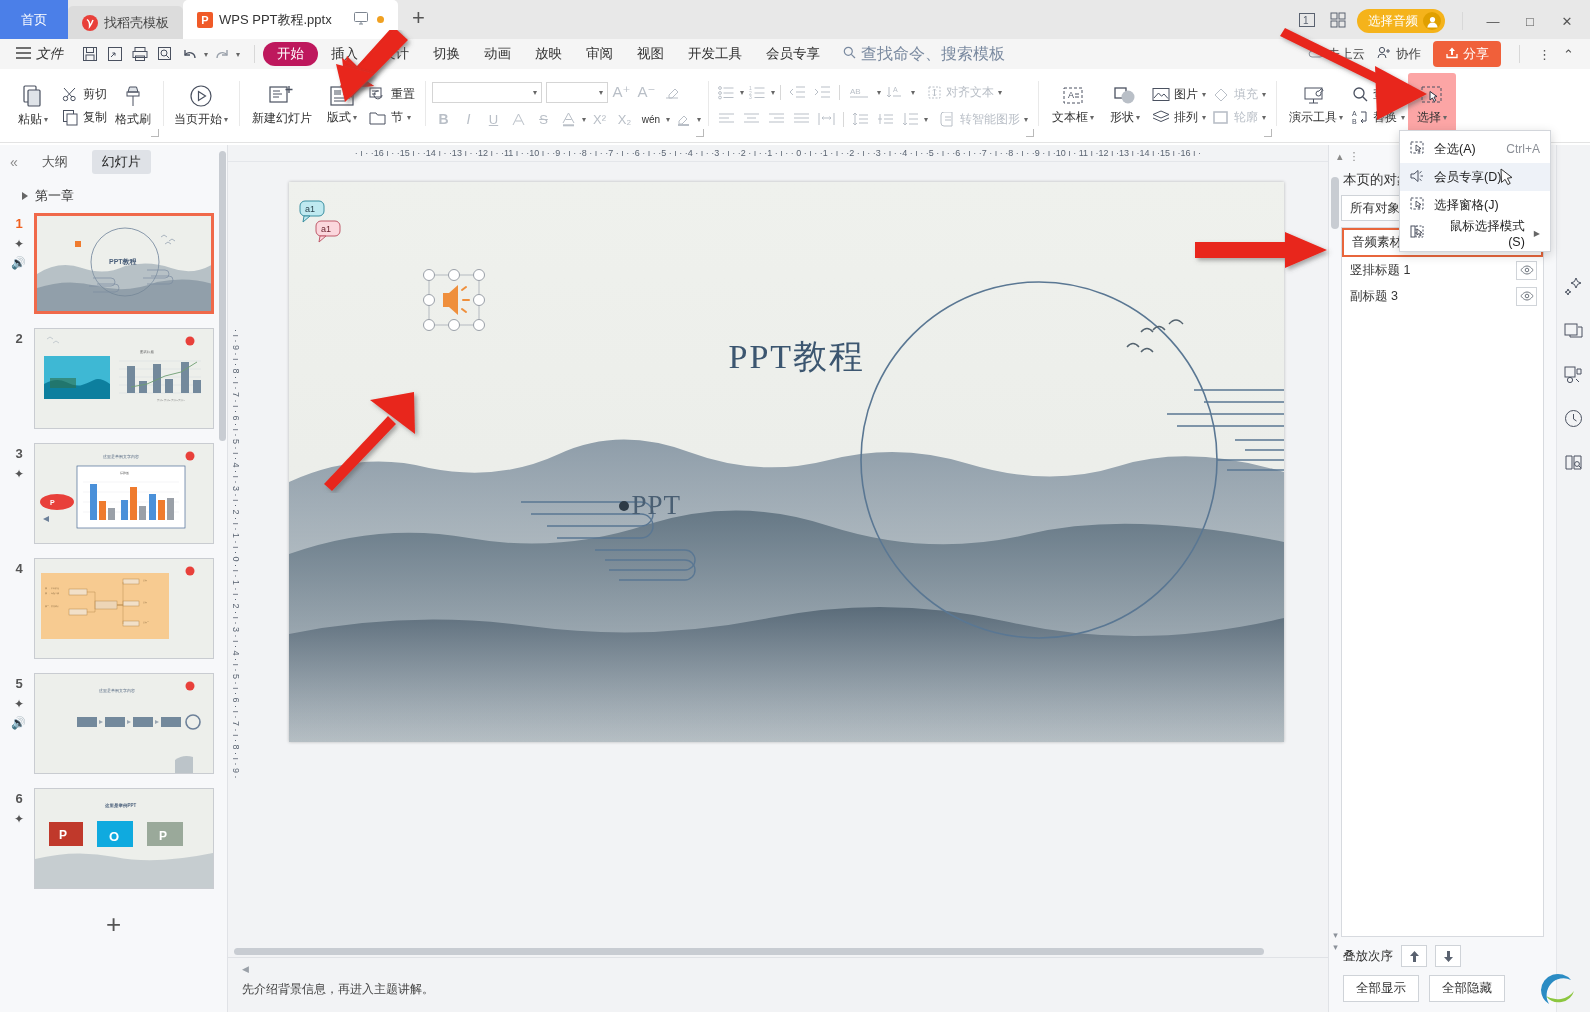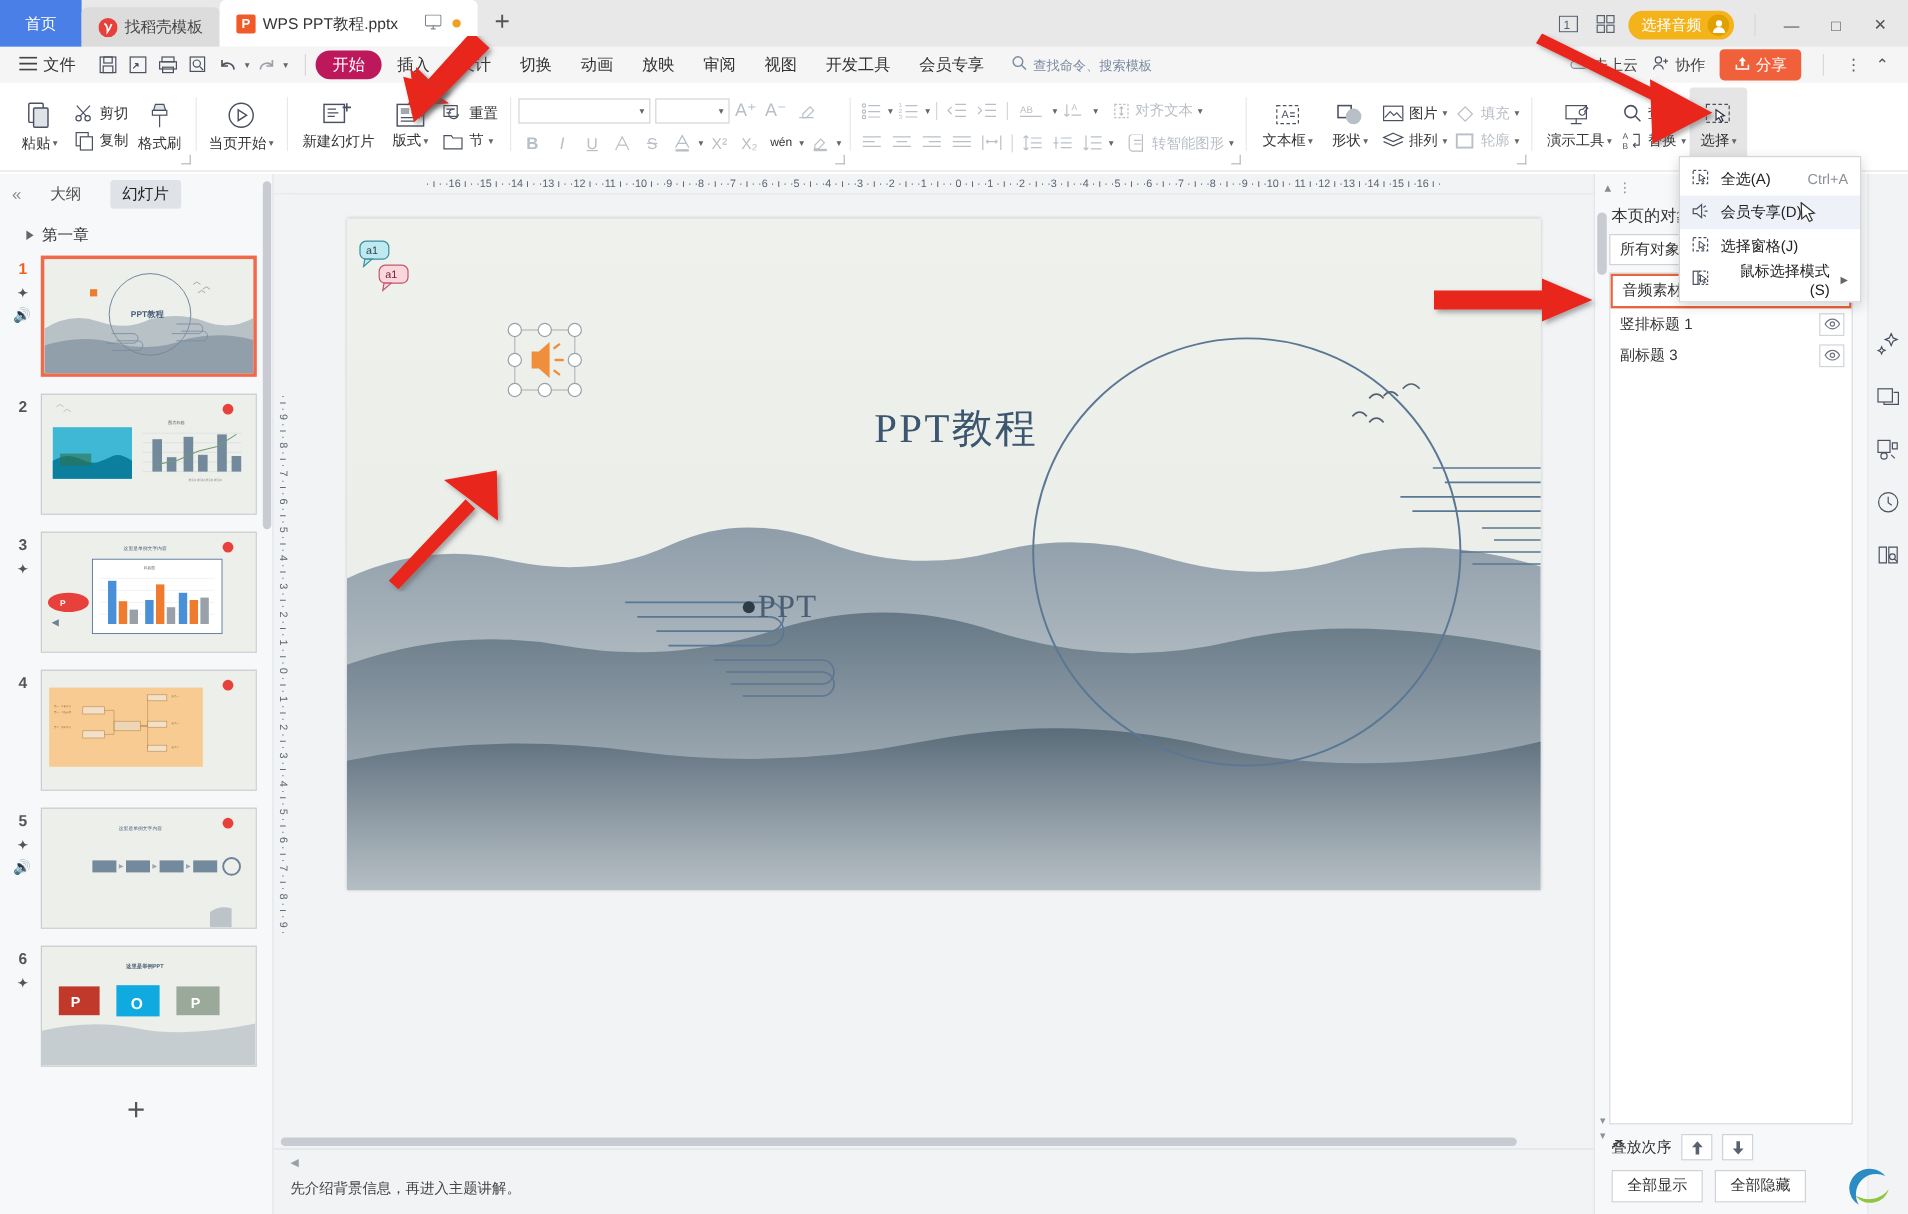--- a/index.html
+++ b/index.html
@@ -25,27 +25,27 @@
   .addtab { font-size:22px; color:#555; padding:0 14px 4px 14px; align-self:center; }
   .tabbar-right { margin-left:auto; display:flex; align-items:center; gap:11px; padding:0 10px 6px 0; }
   .tb-ic { color:#444; font-size:14px; }
   .login-btn { background:#f5b31b; color:#fff; border-radius:13px; height:24px;
                display:flex; align-items:center; gap:5px; padding:0 4px 0 11px; font-size:12.5px; }
   .login-av { width:18px;height:18px;border-radius:50%;background:#e0a000;display:flex;align-items:center;justify-content:center; }
   .wbtn { width:26px; text-align:center; color:#555; font-size:13px; cursor:default; }
 
   
   .menubar { height:30px; background:#f5f5f5; display:flex; align-items:center; padding:0 8px; gap:2px; position:relative; }
-  .m-file { display:flex; align-items:center; gap:5px; font-size:13.5px; color:#333; padding:0 8px; }
+  .m-file { display:flex; align-items:center; gap:5px; font-size:13.5px; color:#333; padding:0 8px;font-style:italic; }
   .qicons { display:flex; align-items:center; gap:3px; padding:0 6px; }
   .qi { width:22px; height:22px; display:flex; align-items:center; justify-content:center; }
   .sep-v { width:1px; height:18px; background:#d8d8d8; margin:0 6px; }
   .mitem { padding:3px 11px; font-size:13.5px; color:#333; border-radius:3px; }
   .mitem.sel { background:#be185d; color:#fff; border-radius:12px; padding:3px 14px; }
-  .searchbox { display:flex; align-items:center; gap:5px; color:#7a8aa0; font-size:11px; margin-left:10px; }
+  .searchbox { display:flex; align-items:center; gap:5px; color:#7a8aa0; font-size:16px; margin-left:10px; }
   .menubar-right { margin-left:auto; display:flex; align-items:center; gap:12px; }
   .mr-item { display:flex; align-items:center; gap:4px; color:#444; font-size:12.5px; }
   .share-btn { background:#f0603a; color:#fff; border-radius:4px; padding:4px 12px; display:flex; align-items:center; gap:4px; font-size:13px; }
 
   
   .ribbon { height:74px; background:#fff; border-bottom:1px solid #e3e3e3; display:flex; align-items:stretch; padding:2px 0; position:relative; }
   .rgroup { display:flex; align-items:center; padding:0 7px; position:relative; }
   .rgroup + .rgroup::before { content:""; position:absolute; left:0; top:10px; bottom:14px; width:1px; background:#e9e9e9; }
   .rbig { width:52px; display:flex; flex-direction:column; align-items:center; justify-content:center; gap:2px; height:66px; }
   .rbig .lbl { font-size:12px; color:#333; white-space:nowrap; display:flex; align-items:center; gap:2px; }
@@ -684,21 +684,21 @@
           <svg width="17" height="16" viewBox="0 0 17 16">
               <text x="0" y="7" font-size="7" fill="#4a5160">A</text>
               <text x="0" y="15" font-size="7" fill="#4a5160">B</text>
               <path d="M9 3h5v9h-5m0 0l2-2m-2 2l2 2" fill="none" stroke="#4a5160"></path>
             </svg>
         </span>
         <span>替换</span>
         <span class="caret">▾</span>
       </div>
     </div>
-    <div class="rbig" style="width:48px;background:#e5e5e5;border-radius:3px;">
+    <div class="rbig" style="width:48px;background:#fca5a5;border-radius:3px;">
       <span class="ricon">
         <svg width="26" height="22" viewBox="0 0 26 22">
             <rect x="3" y="2" width="19" height="15" fill="none" stroke="#4a5160" stroke-dasharray="3 2"></rect>
             <path d="M11 6.5l7 5-3 .6 1.8 3.4-1.6.9-1.8-3.4-2.4 2z" fill="#fff" stroke="#2c3140"></path>
           </svg>
       </span>
       <span class="lbl">
           <span>选择</span>
           <span class="caret">▾</span>
         </span>

